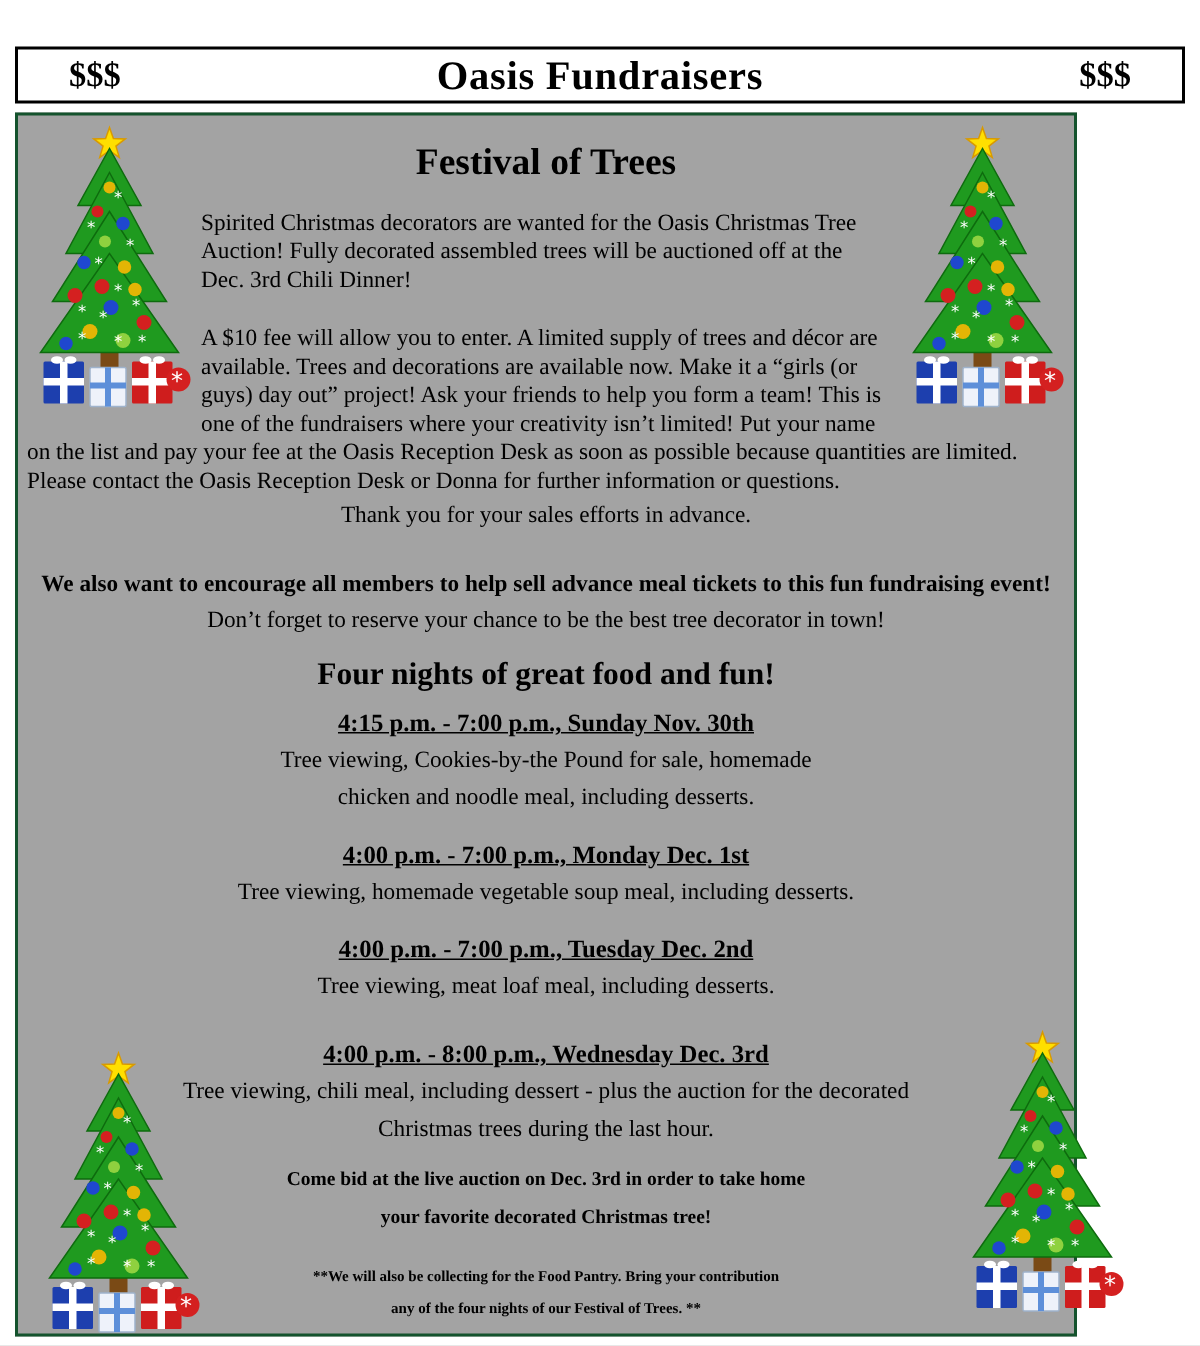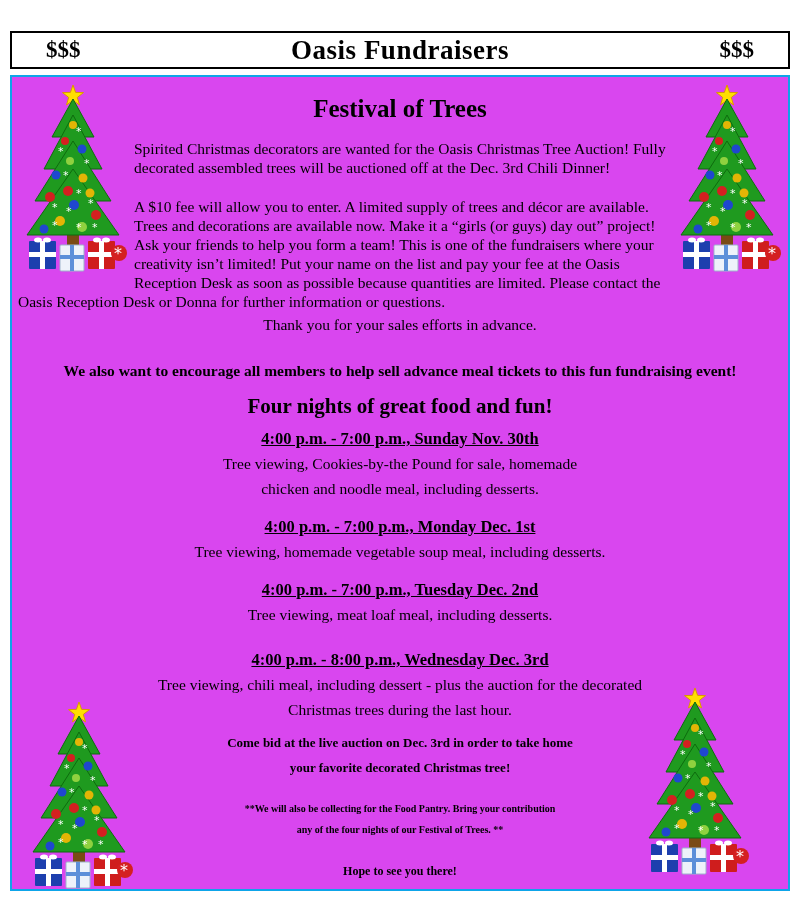--- a/index.html
+++ b/index.html
@@ -5,22 +5,22 @@
   html,body{margin:0;padding:0;}
   body{width:800px;height:897px;background:#ffffff;font-family:"Liberation Serif",serif;color:#000;}
   .page{position:relative;width:800px;height:897px;overflow:hidden;background:#fff;}
 
   .header-box{position:absolute;left:10px;top:31px;width:780px;height:38px;
     border:2px solid #000;box-sizing:border-box;background:#fff;
     display:flex;align-items:center;justify-content:space-between;padding:0 34px;}
   .header-title{font-size:27px;font-weight:700;margin:0;letter-spacing:.5px;}
   .dollars{font-size:23px;font-weight:700;}
 
-  .main-box{position:absolute;left:10px;top:75px;width:780px;height:816px;
-    border:2px solid #0ea5e9;box-sizing:border-box;background:#d946ef;padding:6px;overflow:hidden;}
+  .main-box{position:absolute;left:10px;top:75px;width:708px;height:816px;
+    border:2px solid #14532d;box-sizing:border-box;background:#a3a3a3;padding:6px;overflow:hidden;}
 
   .tree-float{width:110px;height:192px;}
   .tf-left{float:left;margin-right:6px;}
   .tf-right{float:right;margin-left:6px;}
   .tree-abs{position:absolute;width:110px;height:192px;}
   .t-bl{left:24px;top:700px;}
   .t-br{left:640px;top:686px;}
 
   .festival-title{text-align:center;font-size:25px;font-weight:700;margin:12px 0 0;}
   .intro{font-size:15.5px;line-height:19px;margin:16px 0 0;text-align:left;}
@@ -125,26 +125,27 @@
         </svg>
     </div>
 
     <h2 class="festival-title">Festival of Trees</h2>
 
     <p class="intro">Spirited Christmas decorators are wanted for the Oasis Christmas Tree Auction!  Fully decorated assembled trees will be auctioned off at the Dec. 3rd Chili Dinner!</p>
     <p class="intro intro2">A $10 fee will allow you to enter.  A limited supply of trees and décor are available.  Trees and decorations are available now.  Make it a “girls (or guys) day out” project!  Ask your friends to help you form a team!  This is one of the fundraisers where your creativity isn’t limited!  Put your name on the list and pay your fee at the Oasis Reception Desk as soon as possible because quantities are limited.   Please contact the Oasis Reception Desk or Donna for further information or questions.</p>
 
     <p class="line center">Thank you for your sales efforts in advance.</p>
     <p class="line center bold encourage">We also want to encourage all members to help sell advance meal tickets to this fun fundraising event!</p>
+    <p class="line center">Don’t forget to reserve your chance to be the best tree decorator in town!</p>
 
     <h3 class="schedule-heading">Four nights of great food and fun!</h3>
 
     <section>
       <div class="sched-item">
-        <div class="sched-time">4:00 p.m. - 7:00 p.m., Sunday Nov. 30th</div>
+        <div class="sched-time">4:15 p.m. - 7:00 p.m., Sunday Nov. 30th</div>
         <div class="sched-desc preline">Tree viewing, Cookies-by-the Pound for sale, homemade
 chicken and noodle meal, including desserts.</div>
       </div>
       <div class="sched-item">
         <div class="sched-time">4:00 p.m. - 7:00 p.m.,  Monday Dec. 1st</div>
         <div class="sched-desc preline">Tree viewing, homemade vegetable soup meal, including desserts.</div>
       </div>
       <div class="sched-item">
         <div class="sched-time">4:00 p.m. - 7:00 p.m., Tuesday Dec. 2nd</div>
         <div class="sched-desc preline">Tree viewing, meat loaf meal, including desserts.</div>

